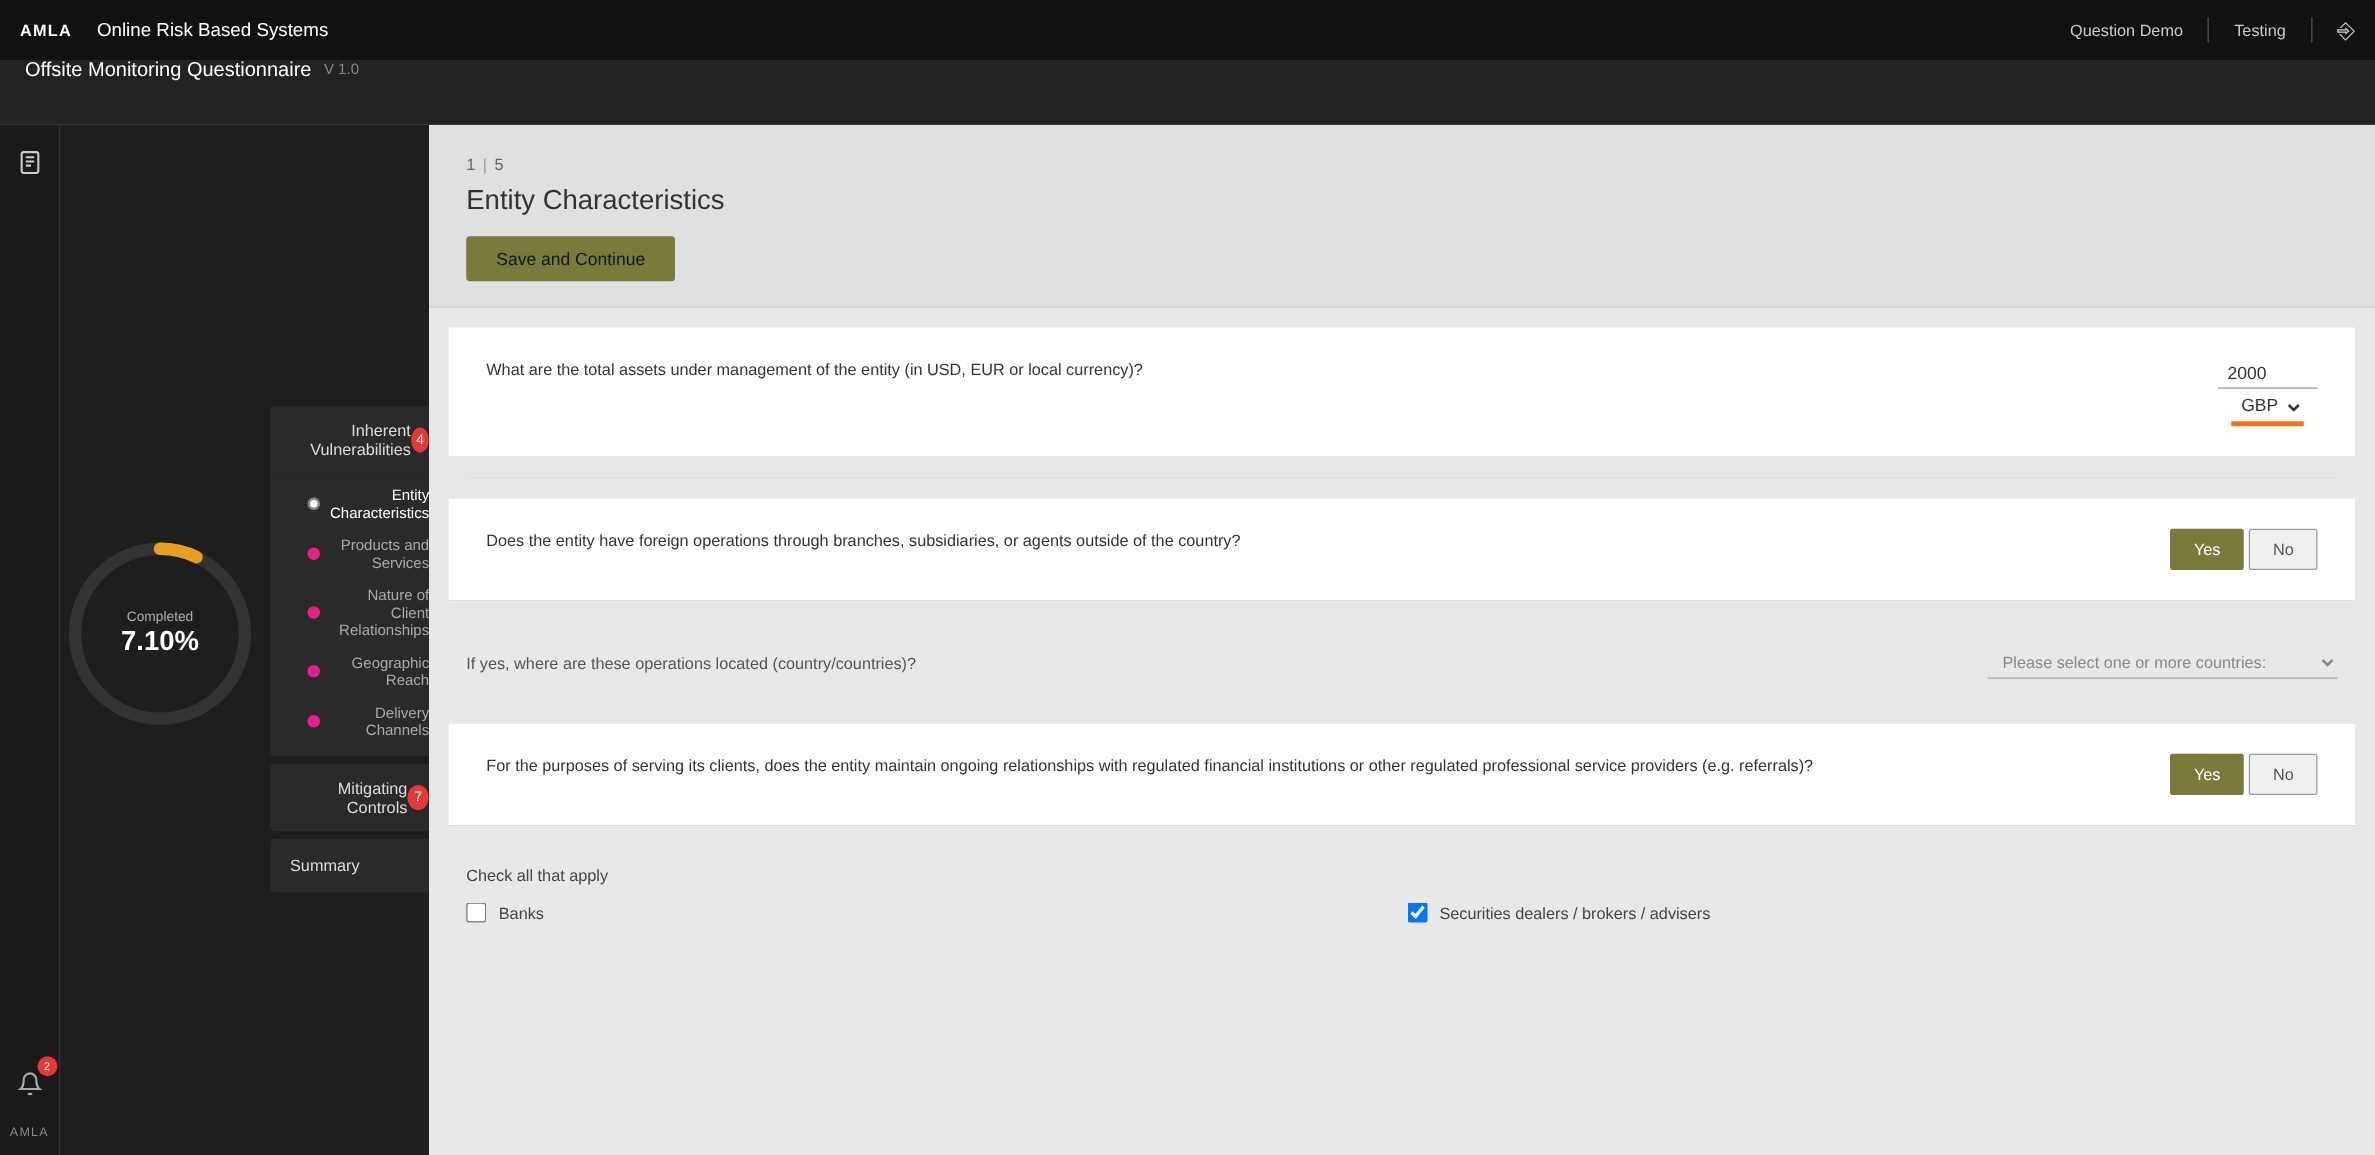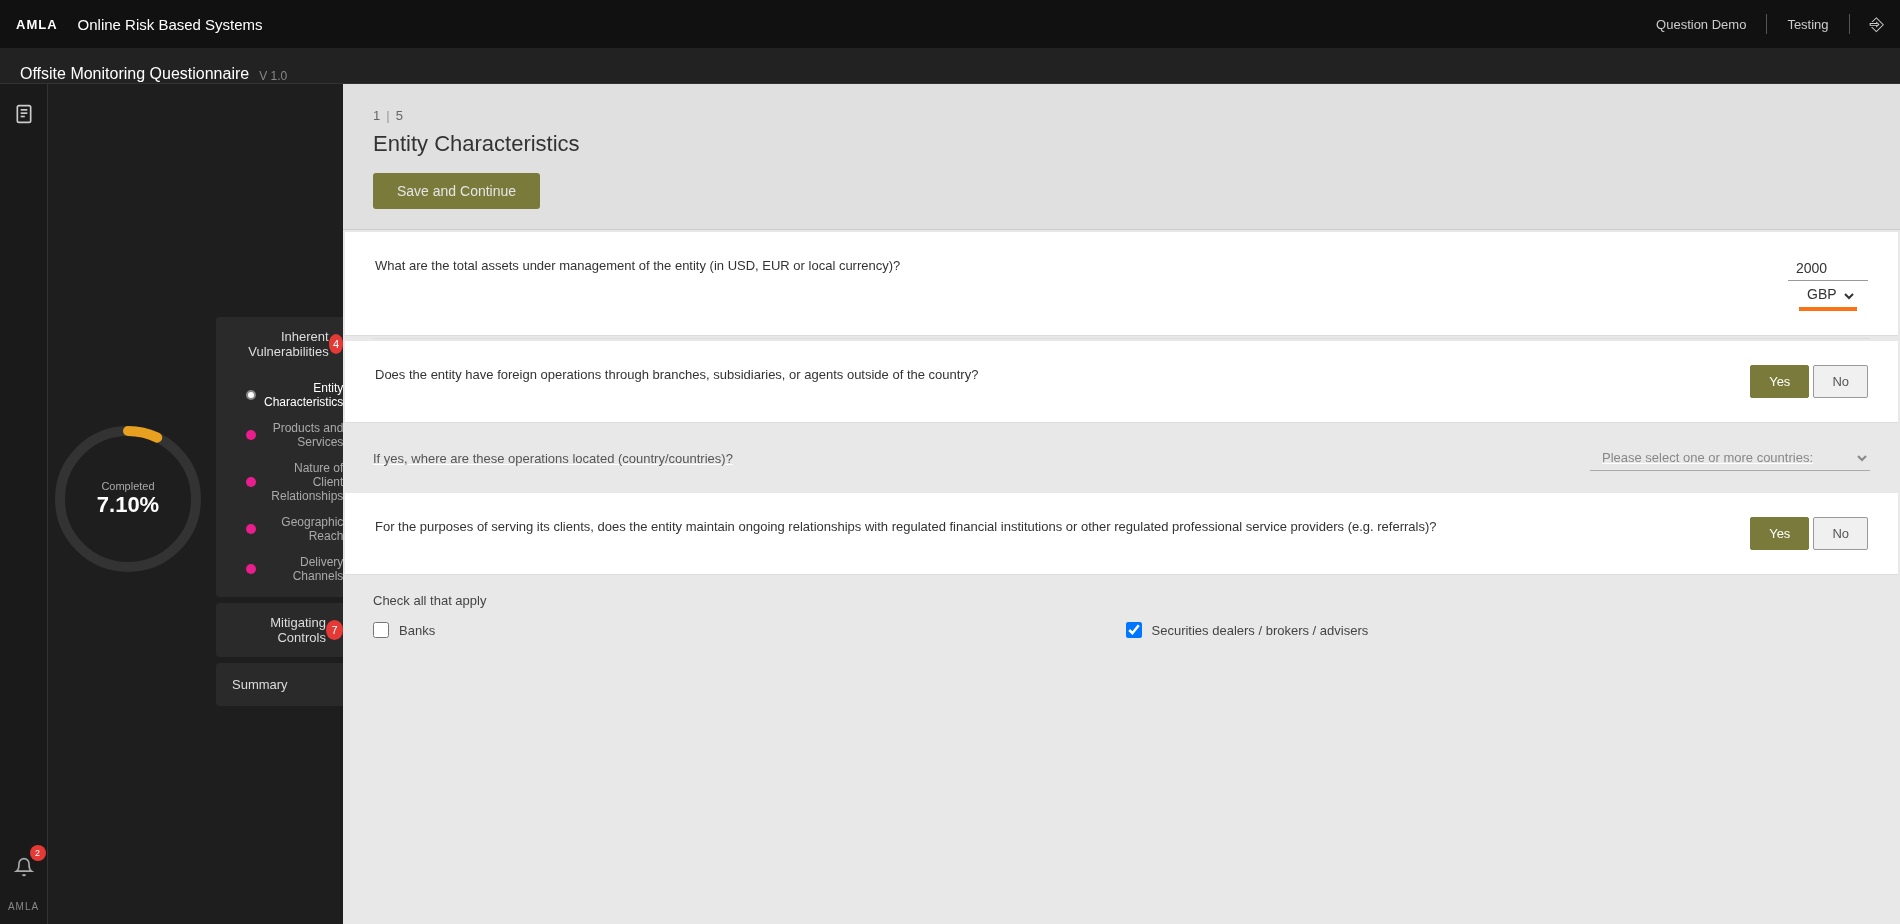--- a/index.html
+++ b/index.html
@@ -40,23 +40,23 @@
     }
     .top-nav .logout-icon {
       font-size: 18px;
       cursor: pointer;
       color: #ccc;
     }
 
     
     .sub-header {
       background: #222;
-      height: 36px;
-      display: flex;
-      align-items: flex-end;
+      height: 52px;
+      display: flex;
+      align-items: flex-start;
       padding: 0 20px;
       border-bottom: 1px solid #333;
       flex-shrink: 0;
     }
     .sub-header .questionnaire-title {
       font-size: 16px;
       color: #fff;
       font-weight: 500;
     }
     .sub-header .version {
@@ -254,32 +254,32 @@
       color: #999;
     }
     .content-title {
       font-size: 22px;
       color: #333;
       font-weight: 500;
       margin-bottom: 16px;
     }
     .save-continue-btn {
       background: #7a7a3a;
-      color: #e5e5e5;
+      color: #0f172a;
       border: none;
       padding: 10px 24px;
       font-size: 14px;
       border-radius: 3px;
       cursor: pointer;
     }
 
     
     .question-section {
       background: #fff;
-      margin: 2px;
+      margin: 16px;
       padding: 24px 30px;
       border-bottom: 1px solid #ddd;
     }
     .question-row {
       display: flex;
       align-items: flex-start;
       justify-content: space-between;
       gap: 20px;
     }
     .question-text {
@@ -341,21 +341,20 @@
     .sub-question-section {
       background: #e8e8e8;
       padding: 20px 30px;
       margin-top: 0;
     }
     .country-select-row {
       display: flex;
       align-items: center;
       justify-content: space-between;
       gap: 32px;
-      text-decoration: underline;
     }
     .country-select-label {
       font-size: 13px;
       color: #555;
       flex: 1;
     }
     .country-dropdown {
       border: none;
       border-bottom: 1px solid #aaa;
       background: transparent;

